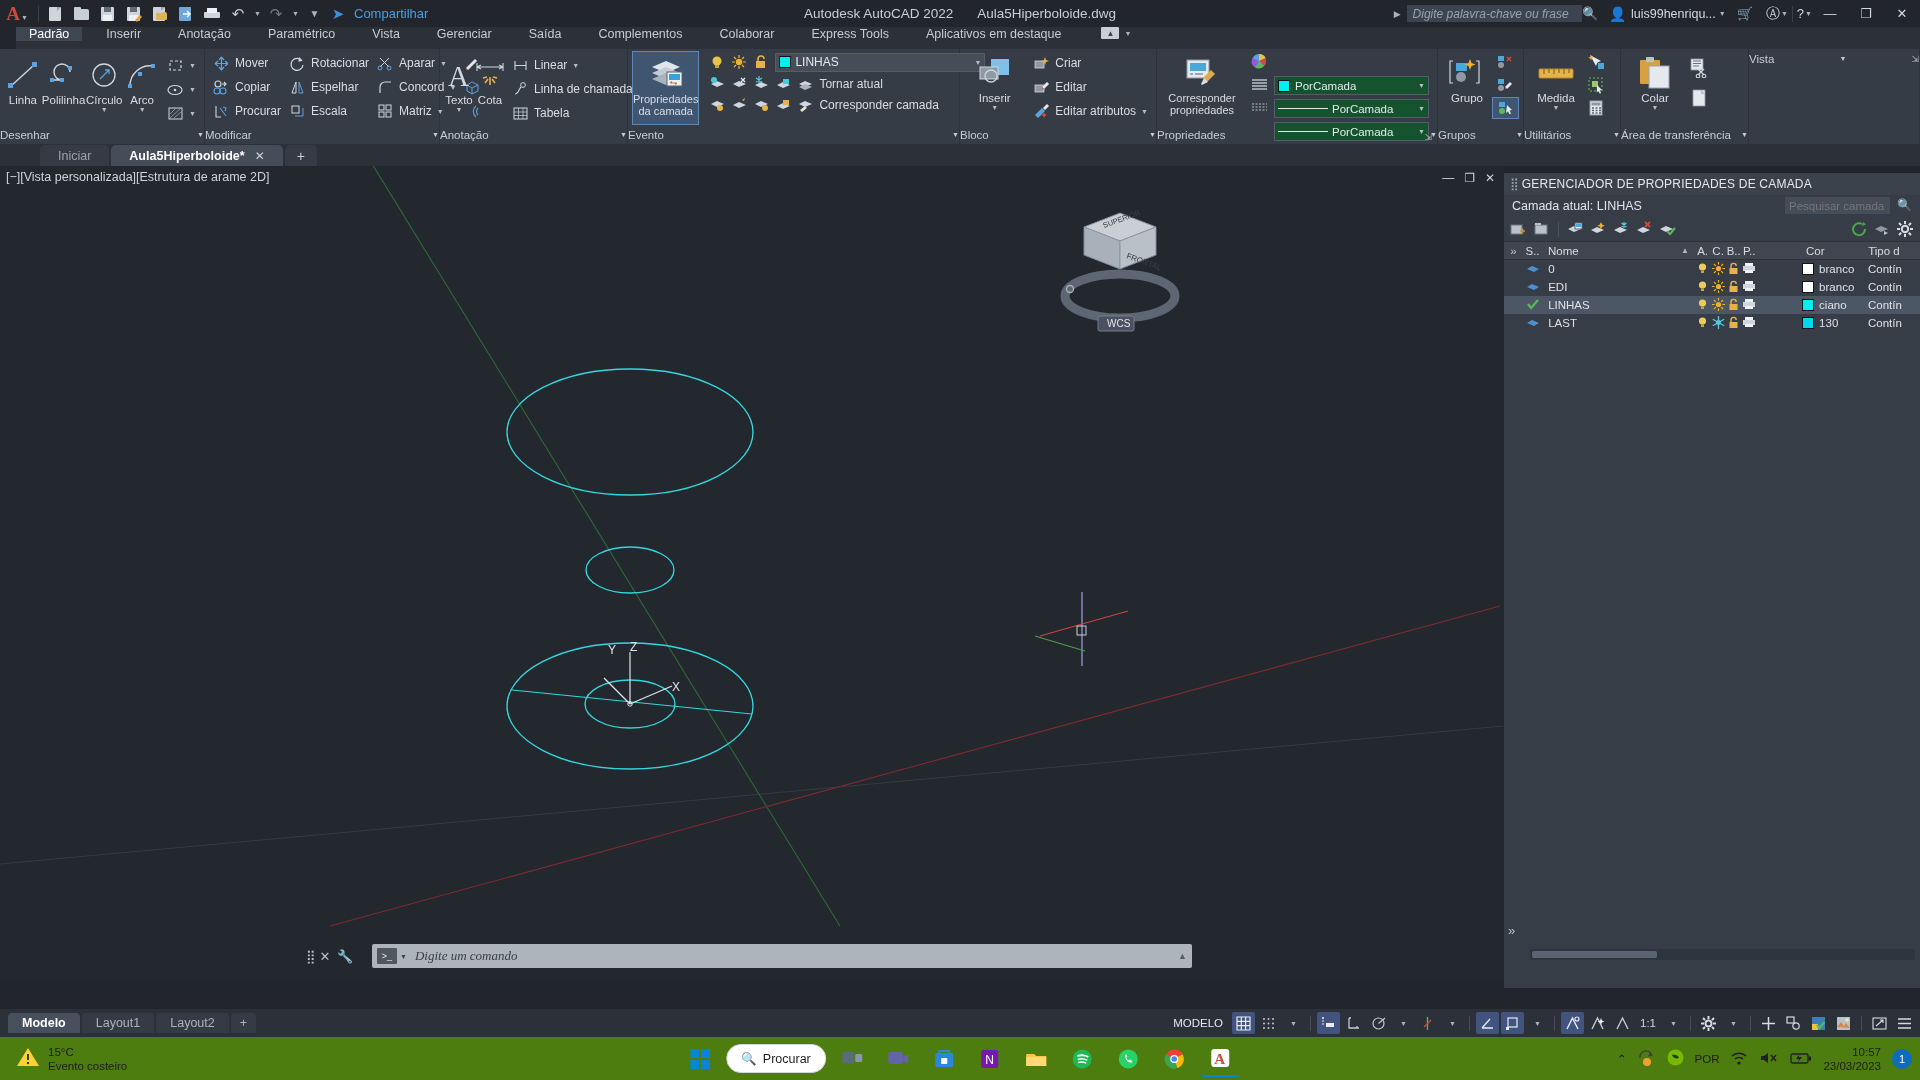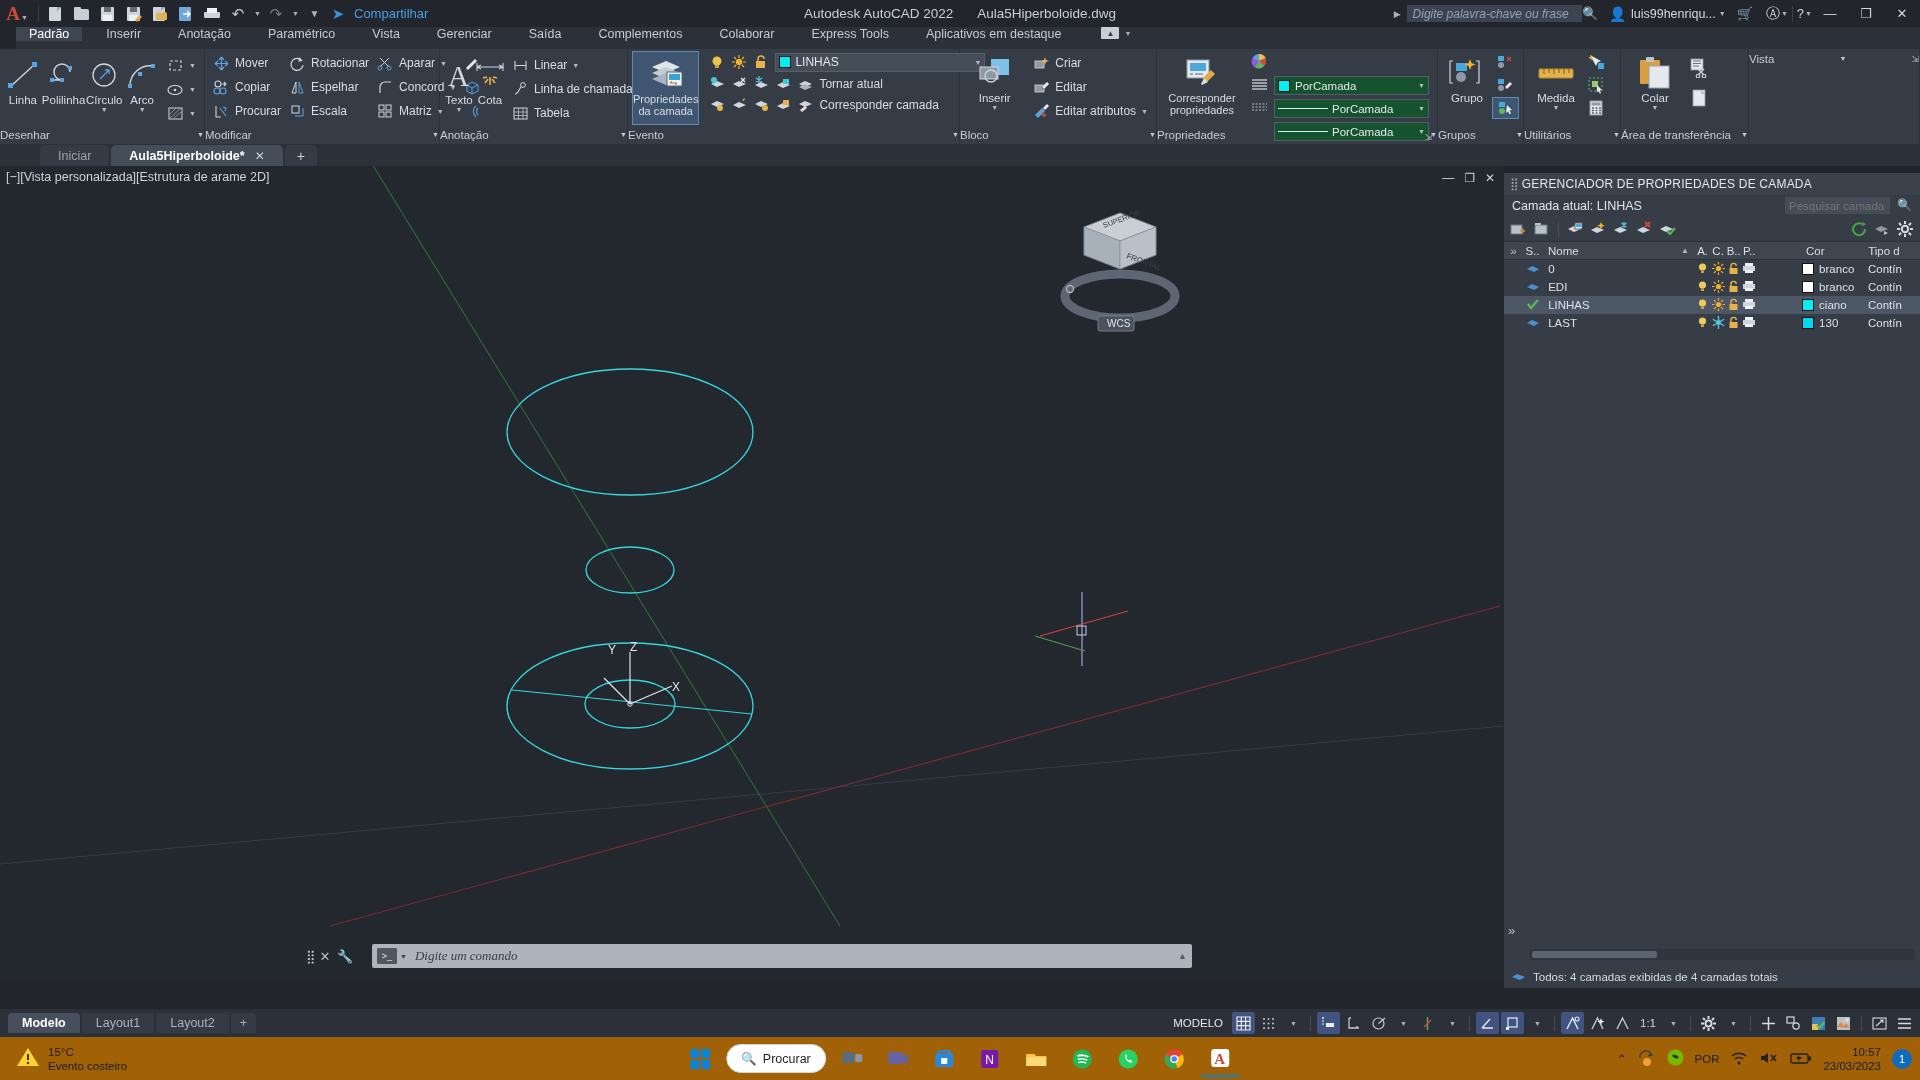--- a/index.html
+++ b/index.html
@@ -104,21 +104,21 @@
   #statusbar { position:absolute; left:0; bottom:43px; width:1920px; height:28px; background:#2b3039; display:flex; align-items:center; }
   .ltab { height:20px; padding:0 14px; display:flex; align-items:center; font-size:12.5px; color:#aab2bb; background:#353b45; border-radius:4px 4px 0 0; margin-right:2px;}
   .ltab.active { background:#474f5c; color:#fff; font-weight:bold; }
   .sb-right { position:absolute; right:4px; display:flex; align-items:center; gap:2px; height:28px; }
   .sb-item { height:22px; min-width:22px; padding:0 4px; display:flex; align-items:center; justify-content:center; color:#cfd5db; font-size:12px; border-radius:2px;}
   .sb-item.on { background:#4a5ea0; background:#42537f; }
   .sb-sep { width:1px; height:15px; background:#464d58; margin:0 4px; }
   .modelo-btn { font-size:11.5px; color:#e4e9ee; padding:0 7px; }
 
   
-  #taskbar { position:absolute; left:0; bottom:0; width:1920px; height:43px; background:#a16207; display:flex; align-items:center; }
+  #taskbar { position:absolute; left:0; bottom:0; width:1920px; height:43px; background:#4d7c0f; display:flex; align-items:center; }
   .weather { display:flex; align-items:center; gap:8px; margin-left:16px; }
   .wx-txt { font-size:11.5px; color:#1d1d1d; line-height:14px; }
   .tb-center { position:absolute; left:50%; transform:translateX(-50%); display:flex; align-items:center; gap:6px; }
   .tbi { width:40px; height:36px; display:flex; align-items:center; justify-content:center; border-radius:4px; }
   .srchpill { height:29px; background:#fff; border:1px solid #d6d6d6; border-radius:15px; display:flex; align-items:center; gap:6px; padding:0 14px; font-size:12.5px; color:#1f1f1f; }
   .tray { position:absolute; right:8px; display:flex; align-items:center; gap:11px; font-size:11.5px; color:#1d1d1d; }
   .clock { text-align:right; line-height:14px; font-size:11.5px; }
   .badge { width:20px; height:20px; border-radius:50%; background:#0f6cbd; color:#fff; font-size:11px; display:flex; align-items:center; justify-content:center; }
 </style>
 </head>
@@ -1078,26 +1078,20 @@
           <span>130</span>
         </span>
       <span class="c-type">Contín</span>
     </div>
   </div>
 
   <div style="position:absolute;left:4px;bottom:50px;color:#b9c0c8;font-size:13px">»</div>
   <div class="hscroll">
       <i></i>
     </div>
-  <div class="pal-foot">
-    <span><svg width="15" height="11">
-          <path d="M1 6 L6 3 L14 6 L9 9 Z" fill="#4a8fd0"></path>
-        </svg></span>
-    <span>Todos: 4 camadas exibidas de 4 camadas totais</span>
-  </div>
 </div>
 
 <div id="statusbar">
   <div style="width:8px"></div>
   <div class="ltab active">Modelo</div>
   <div class="ltab">Layout1</div>
   <div class="ltab">Layout2</div>
   <div class="ltab" style="padding:0 9px">+</div>
 
   <div class="sb-right">

